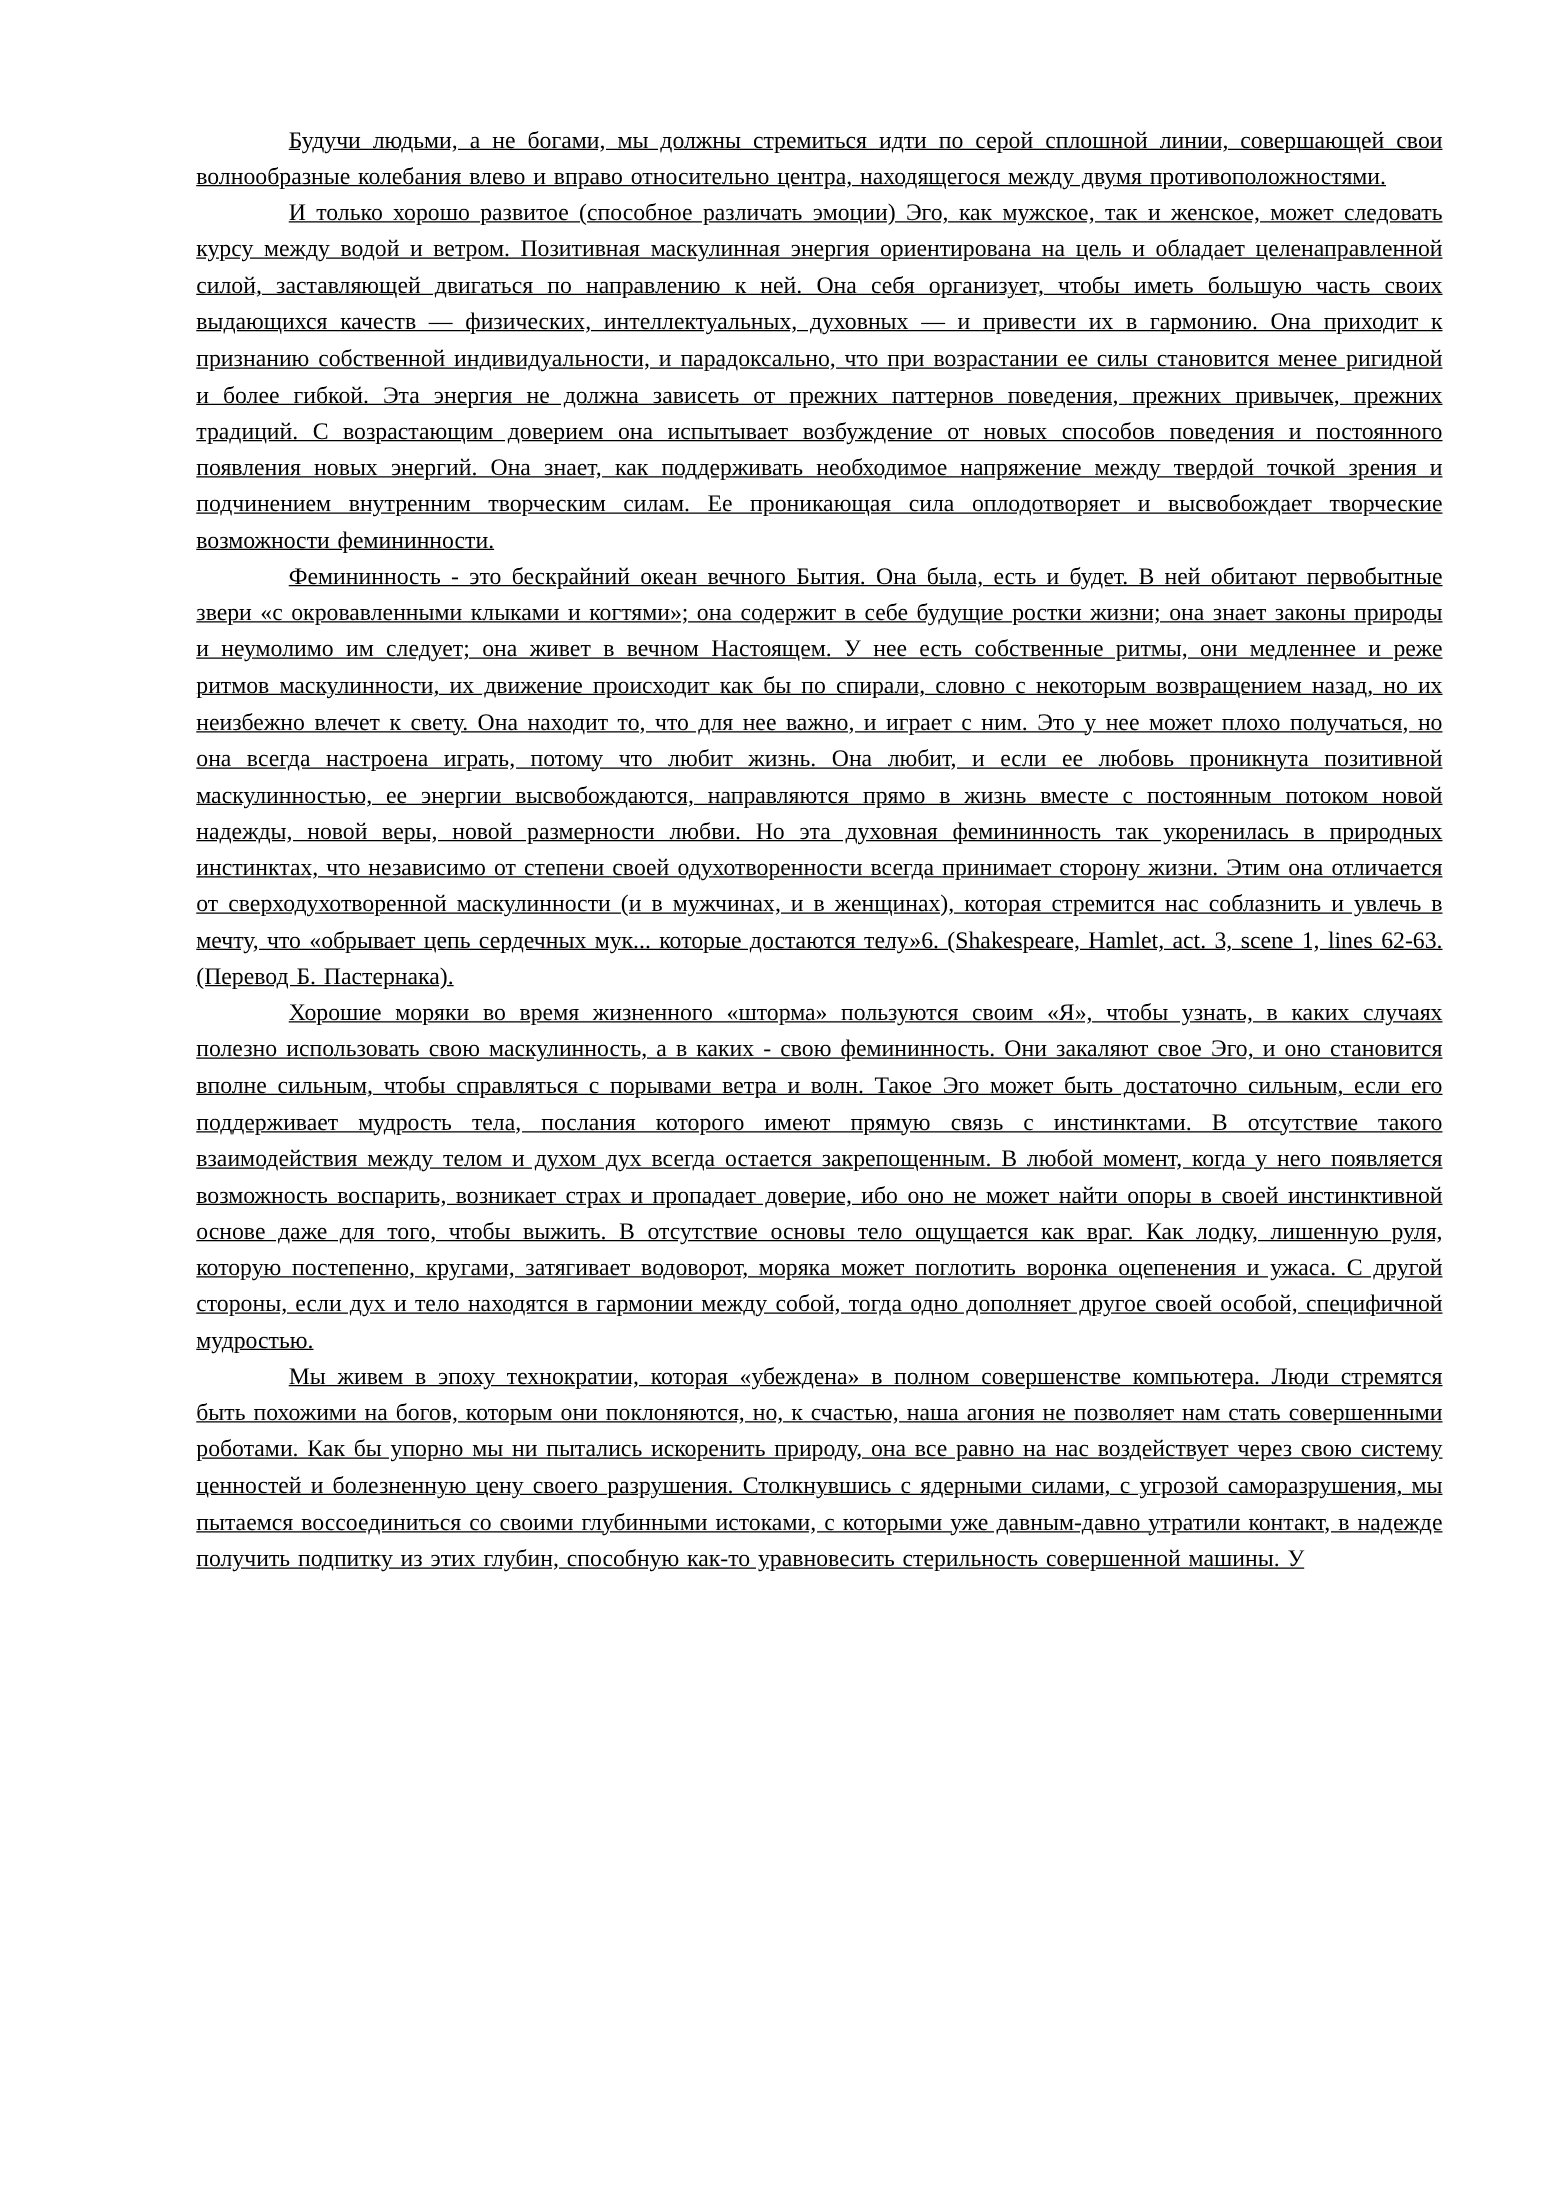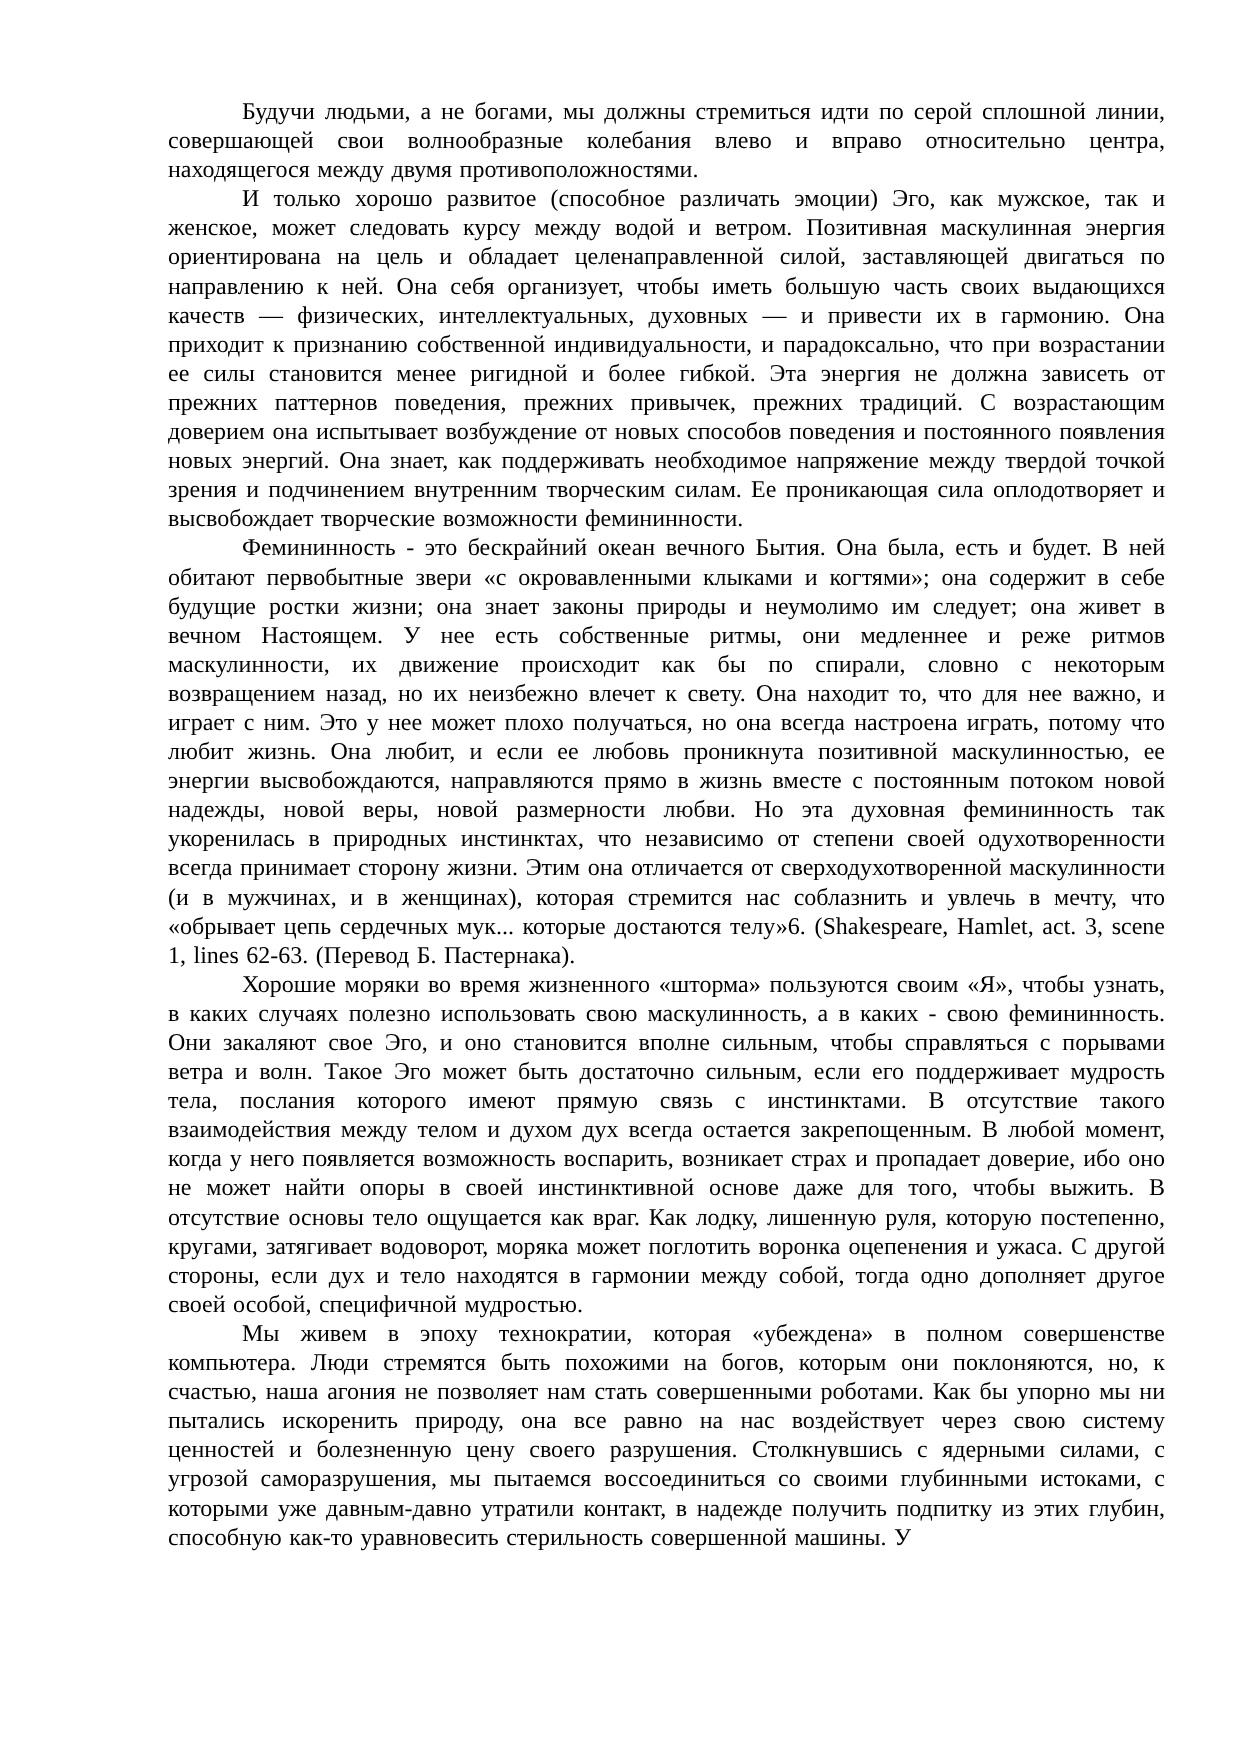--- a/index.html
+++ b/index.html
@@ -9,29 +9,30 @@
   }
   .page {
     position: relative;
     width: 1240px;
     height: 1754px;
     background: #ffffff;
     overflow: hidden;
   }
   .text-block {
     position: absolute;
-    left: 168px;
+    left: 157px;
     top: 98px;
     width: 997px;
     color: #000000;
     font-family: "Liberation Serif", "DejaVu Serif", serif;
-    font-size: 24px;
+    font-size: 19px;
     line-height: 29.1px;
     text-align: justify;
     text-rendering: geometricPrecision;
+    text-decoration: underline;
   }
   .text-block p {
     margin: 0;
     padding: 0;
     text-indent: 74px;
     word-spacing: 1.5px;
   }
 </style>
 </head>
 <body>

